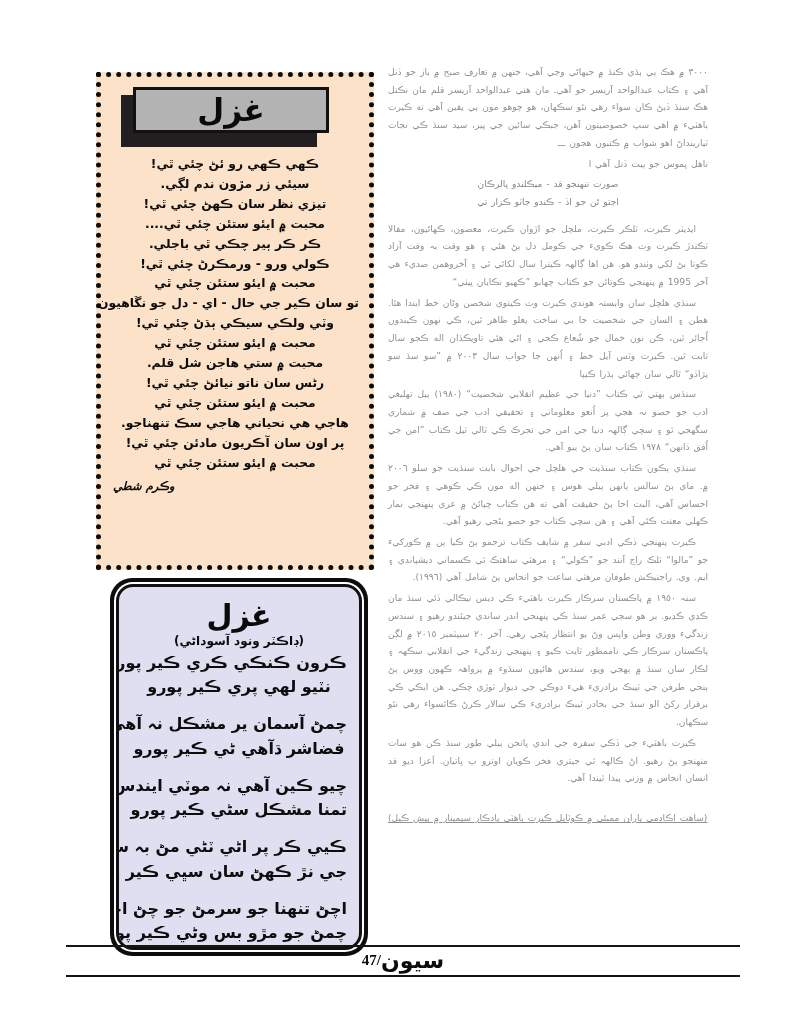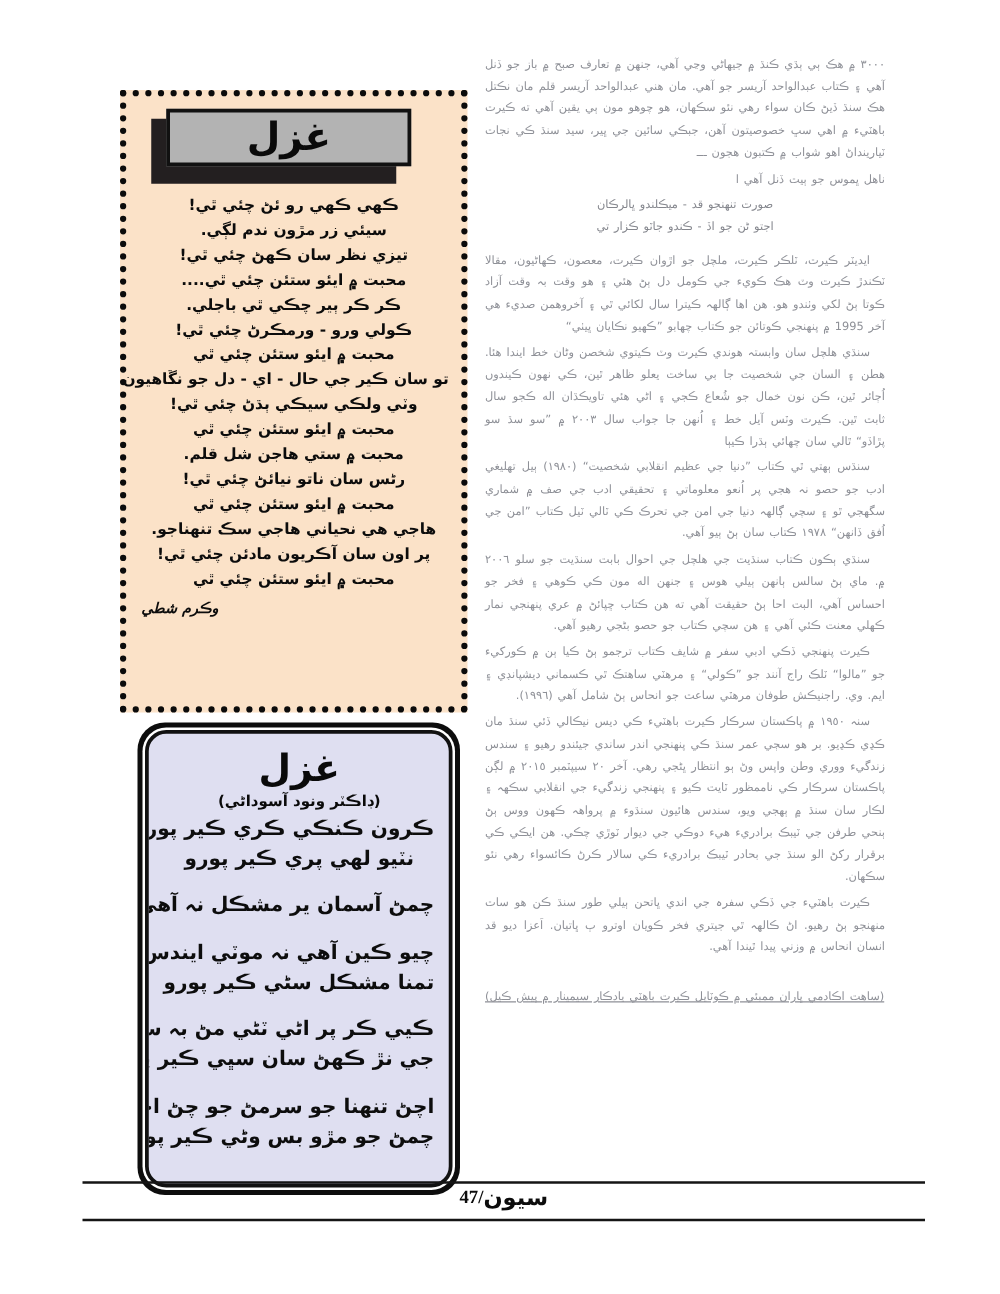--- a/index.html
+++ b/index.html
@@ -167,21 +167,21 @@
     color: #0d0d0d;
     line-height: 1.52;
     direction: rtl;
     white-space: nowrap;
   }
 
   
   #article-column {
     position: absolute;
     right: 92px;
-    top: 44px;
+    top: 64px;
     width: 320px;
     height: 870px;
     direction: rtl;
   }
   #article-column p {
     margin: 0 0 3px 0;
     font-family: "DejaVu Sans", "Liberation Sans", sans-serif;
     font-size: 9.1px;
     line-height: 1.95;
     color: #8e9097;
@@ -230,21 +230,21 @@
   }
   #footer .footer-center {
     position: absolute;
     left: 0; top: 3px;
     width: 100%;
     text-align: center;
     direction: rtl;
   }
   #footer .footer-center .mag-name {
     font-family: "DejaVu Sans", sans-serif;
-    font-size: 18px;
+    font-size: 22px;
     font-weight: bold;
     color: #0c0c0c;
     vertical-align: middle;
   }
   #footer .footer-center .page-num {
     font-family: "Liberation Serif", serif;
     font-size: 15px;
     font-weight: bold;
     color: #0c0c0c;
     vertical-align: middle;
@@ -297,20 +297,21 @@
           <div class="ghazal-title">غزل</div>
 
           <div class="author">(ڊاڪٽر ونود آسوداڻي)</div>
 
           <div class="stanza">
             <div>ڪرون ڪنڪي ڪري ڪير پورو</div>
             <div>نٽيو لهي پري ڪير پورو</div>
           </div>
           <div class="stanza">
             <div>چمڻ آسمان ير مشڪل نہ آهي</div>
+            <div>فضاشر ڌآهي ڻي ڪير پورو</div>
           </div>
           <div class="stanza">
             <div>چيو ڪين آهي نہ موٽي ايندس مان</div>
             <div>تمنا مشڪل سڻي ڪير پورو</div>
           </div>
           <div class="stanza">
             <div>ڪيي ڪر پر اڻي ٽڻي مڻ بہ سگهيو</div>
             <div>جي نڙ ڪهڻ سان سڀي ڪير پورو</div>
           </div>
           <div class="stanza">

